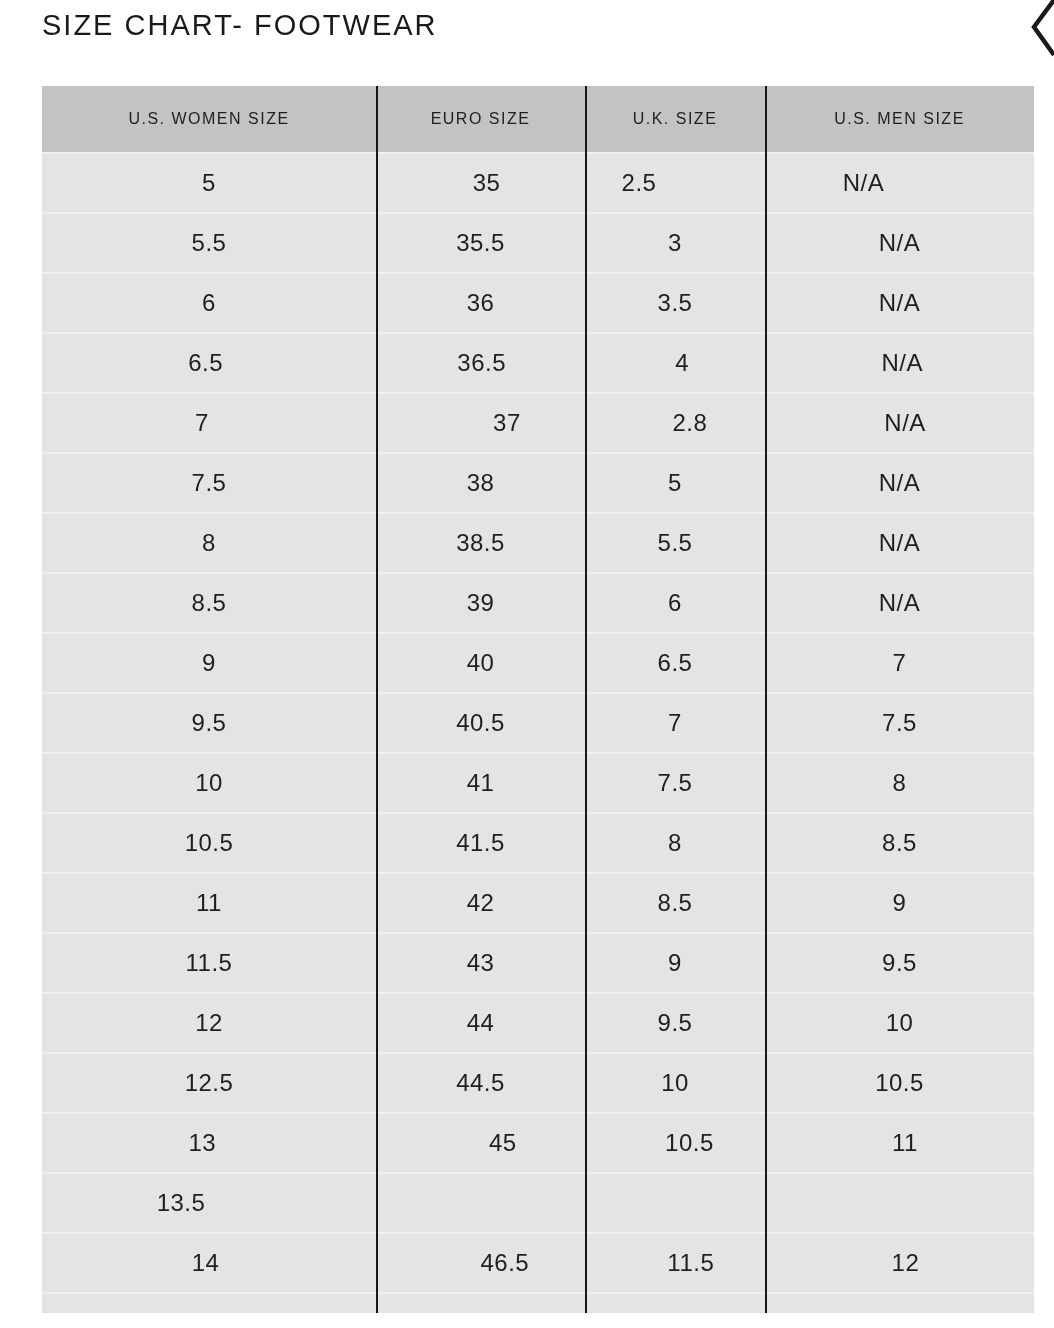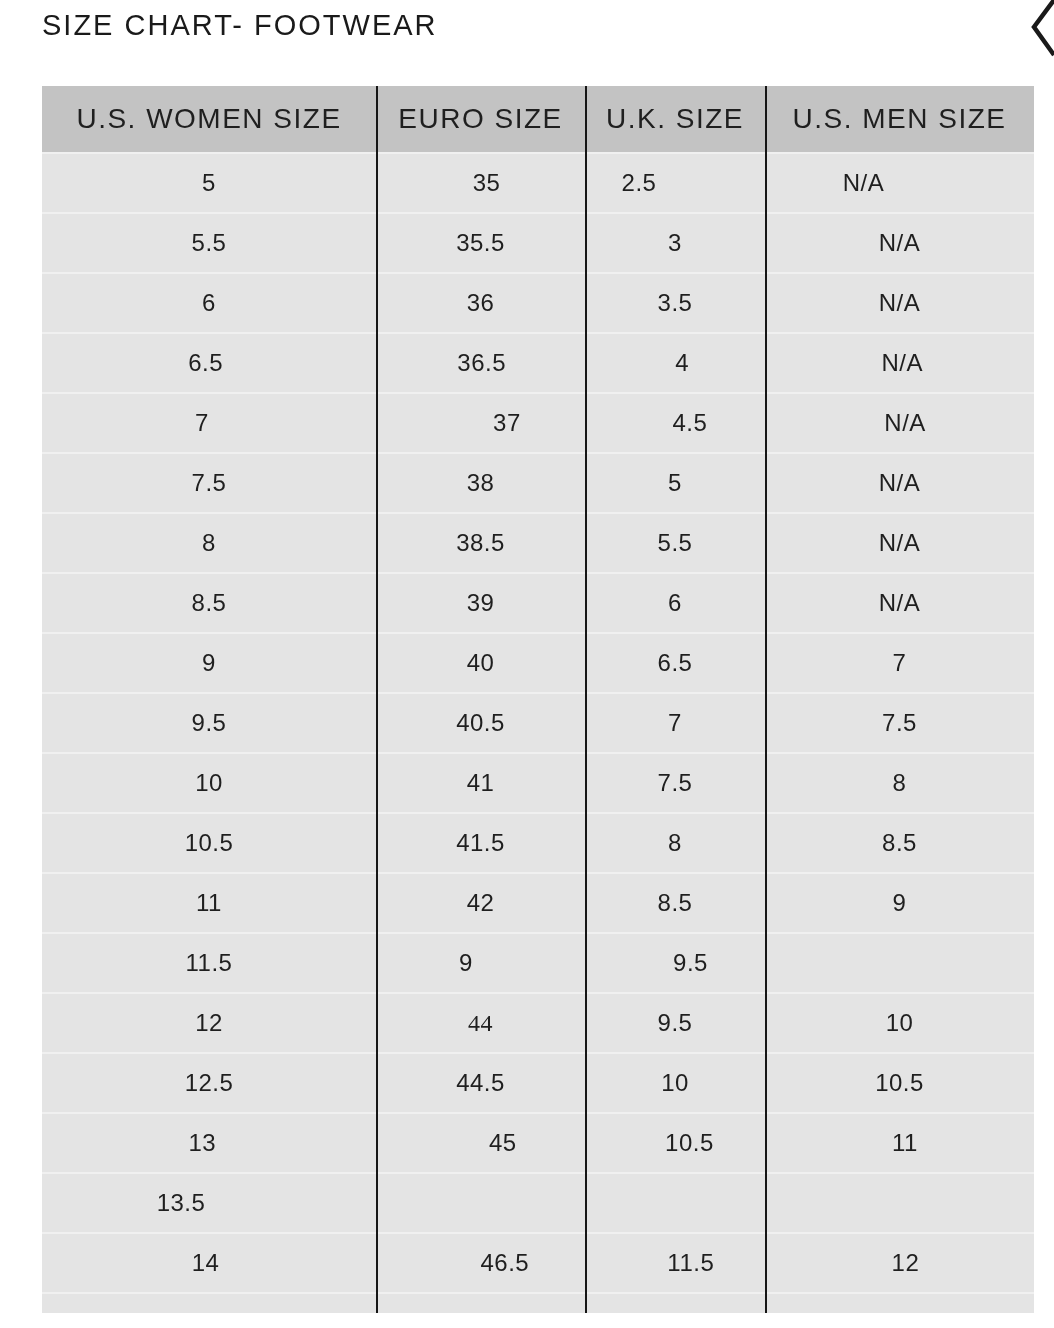--- a/index.html
+++ b/index.html
@@ -48,21 +48,21 @@
     background: var(--header_bg, #c3c3c3);
   }
   .cell {
     display: flex;
     align-items: center;
     justify-content: center;
     box-sizing: border-box;
     color: var(--text, #1f1f1f);
   }
   .th {
-    font-size: 28px;
+    font-size: 16px;
     letter-spacing: 1.5px;
     white-space: nowrap;
   }
   .trow {
     display: flex;
     height: 60px;
     box-sizing: border-box;
     border-top: 2px solid var(--separator, #f0f0f0);
   }
   .td { font-size: 24px; letter-spacing: 0.5px; }
@@ -113,21 +113,21 @@
       </div>
       <div class="trow">
         <div class="cell td" style="width: 334px;">6.5</div>
         <div class="cell td" style="width: 229px;">36.5</div>
         <div class="cell td" style="width: 180px;">4</div>
         <div class="cell td" style="width: 269px;">N/A</div>
       </div>
       <div class="trow">
         <div class="cell td" style="width: 334px;">7</div>
         <div class="cell td" style="width: 202px; margin-left: 48px;">37</div>
-        <div class="cell td" style="width: 180px;">4.5</div>
+        <div class="cell td" style="width: 180px;">2.8</div>
         <div class="cell td" style="width: 269px;">N/A</div>
       </div>
       <div class="trow">
         <div class="cell td" style="width: 334px;">7.5</div>
         <div class="cell td" style="width: 209px;">38</div>
         <div class="cell td" style="width: 180px;">5</div>
         <div class="cell td" style="width: 269px;">N/A</div>
       </div>
       <div class="trow">
         <div class="cell td" style="width: 334px;">8</div>
@@ -166,26 +166,27 @@
         <div class="cell td" style="width: 269px;">8.5</div>
       </div>
       <div class="trow">
         <div class="cell td" style="width: 334px;">11</div>
         <div class="cell td" style="width: 209px;">42</div>
         <div class="cell td" style="width: 180px;">8.5</div>
         <div class="cell td" style="width: 269px;">9</div>
       </div>
       <div class="trow">
         <div class="cell td" style="width: 334px;">11.5</div>
+        <div class="cell td" style="width: 209px;">43</div>
         <div class="cell td" style="width: 180px;">9</div>
         <div class="cell td" style="width: 269px;">9.5</div>
       </div>
       <div class="trow">
         <div class="cell td" style="width: 334px;">12</div>
-        <div class="cell td" style="width: 209px; font-family: Liberation Serif, serif;">44</div>
+        <div class="cell td" style="width: 209px;">44</div>
         <div class="cell td" style="width: 180px;">9.5</div>
         <div class="cell td" style="width: 269px;">10</div>
       </div>
       <div class="trow">
         <div class="cell td" style="width: 334px;">12.5</div>
         <div class="cell td" style="width: 209px;">44.5</div>
         <div class="cell td" style="width: 180px;">10</div>
         <div class="cell td" style="width: 269px;">10.5</div>
       </div>
       <div class="trow">

